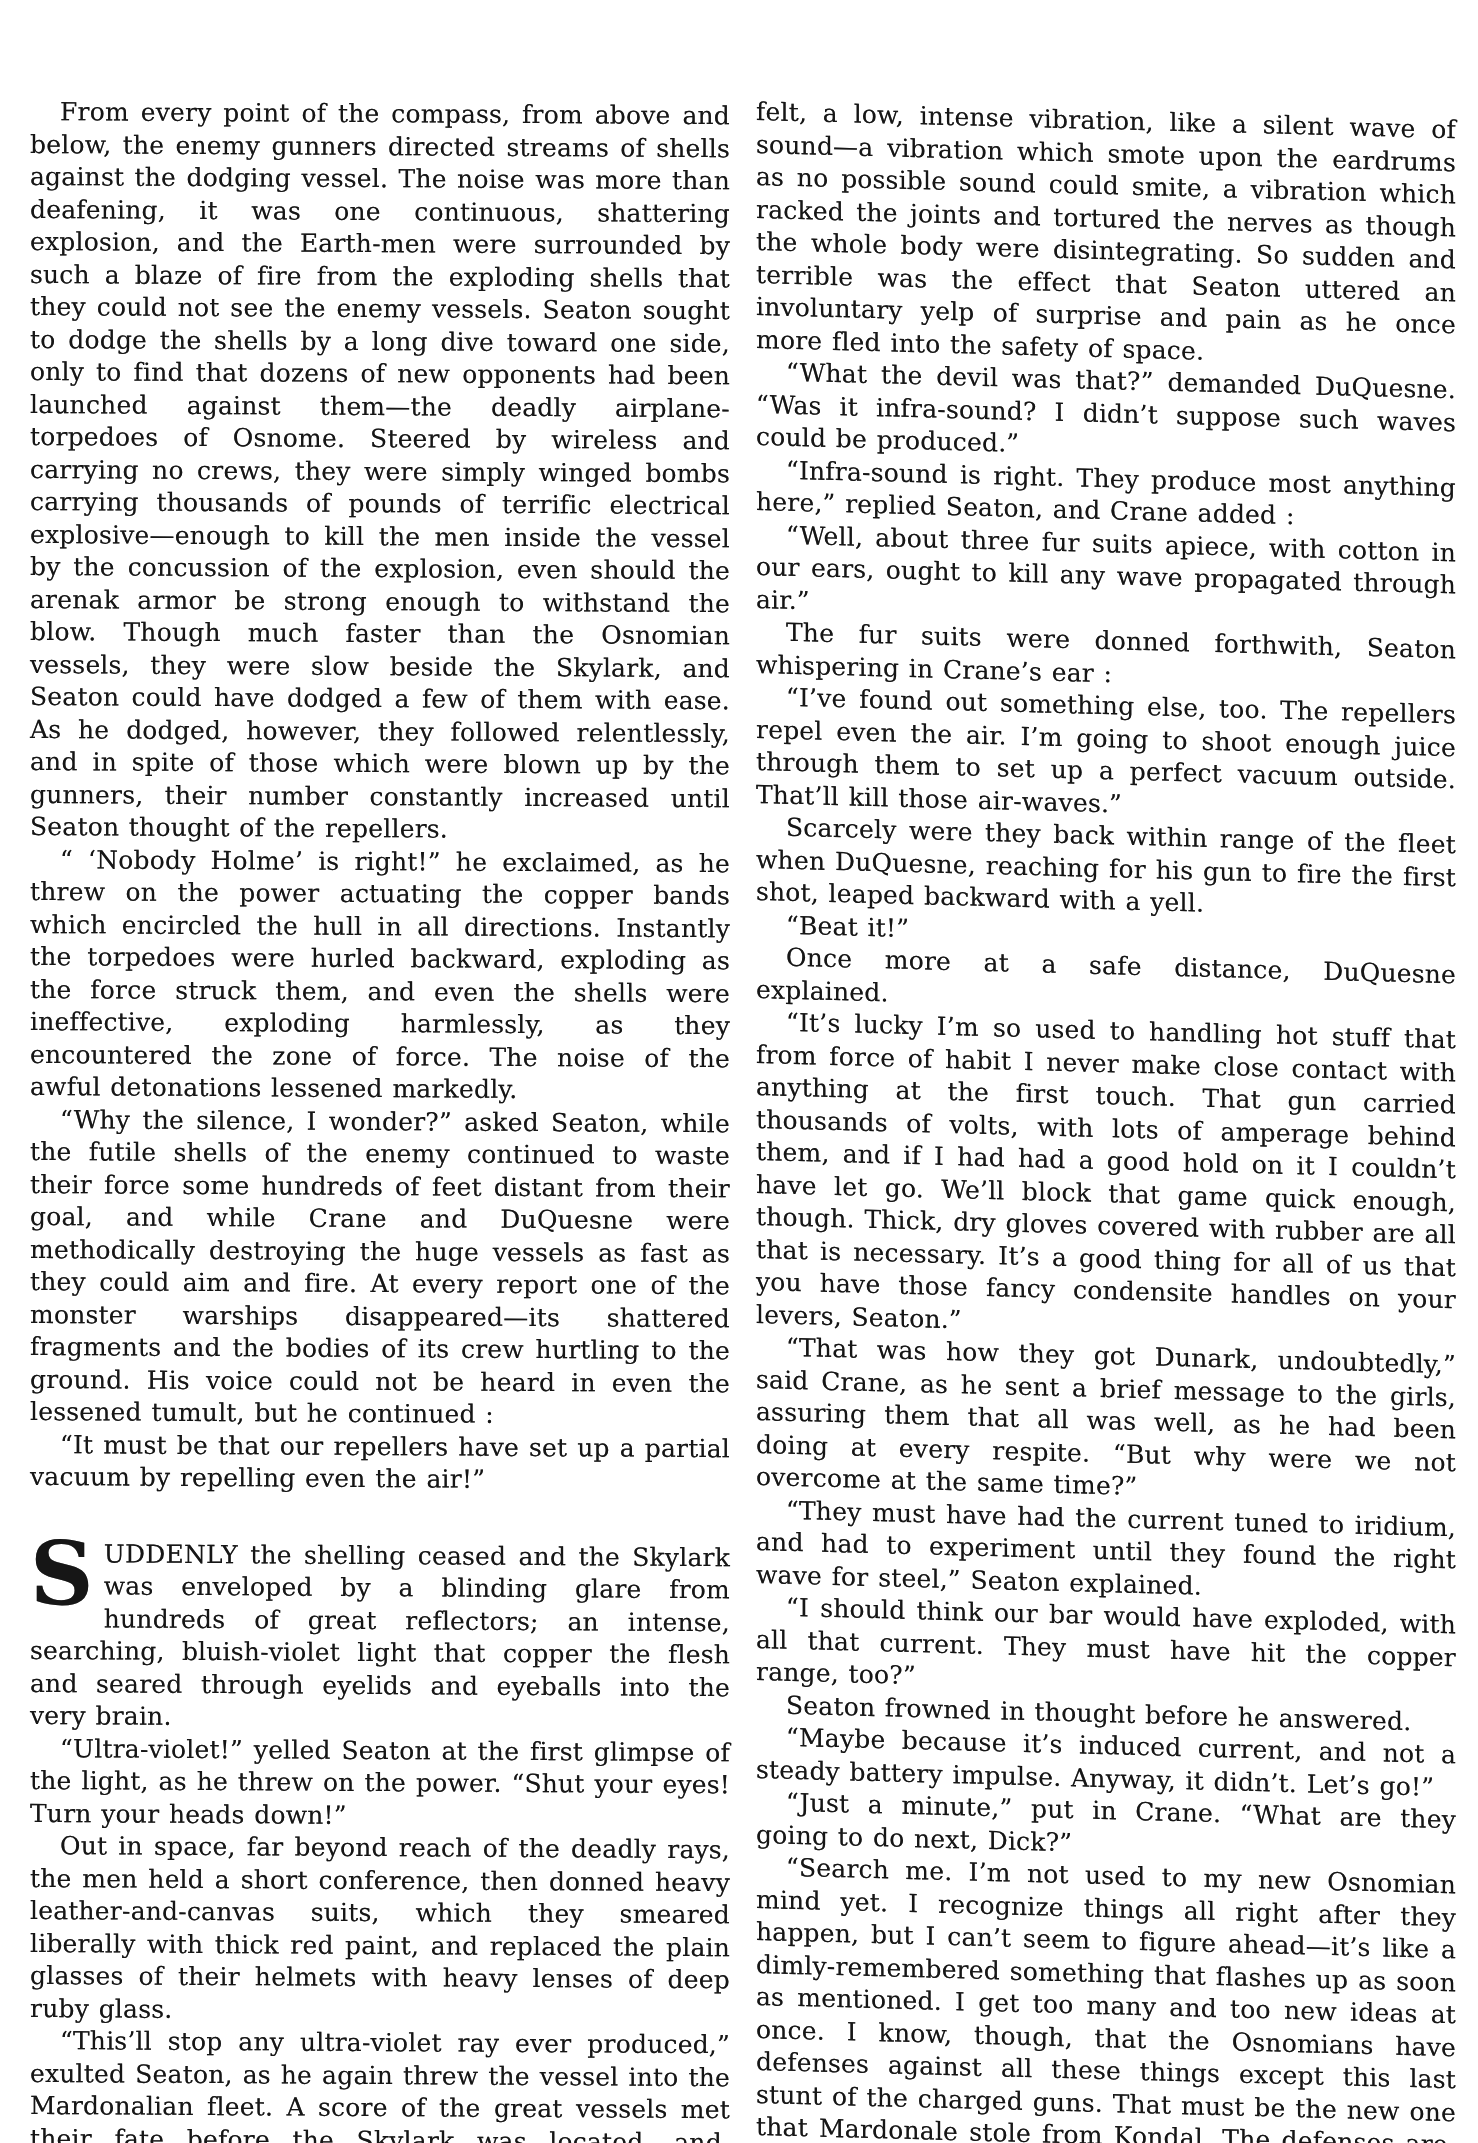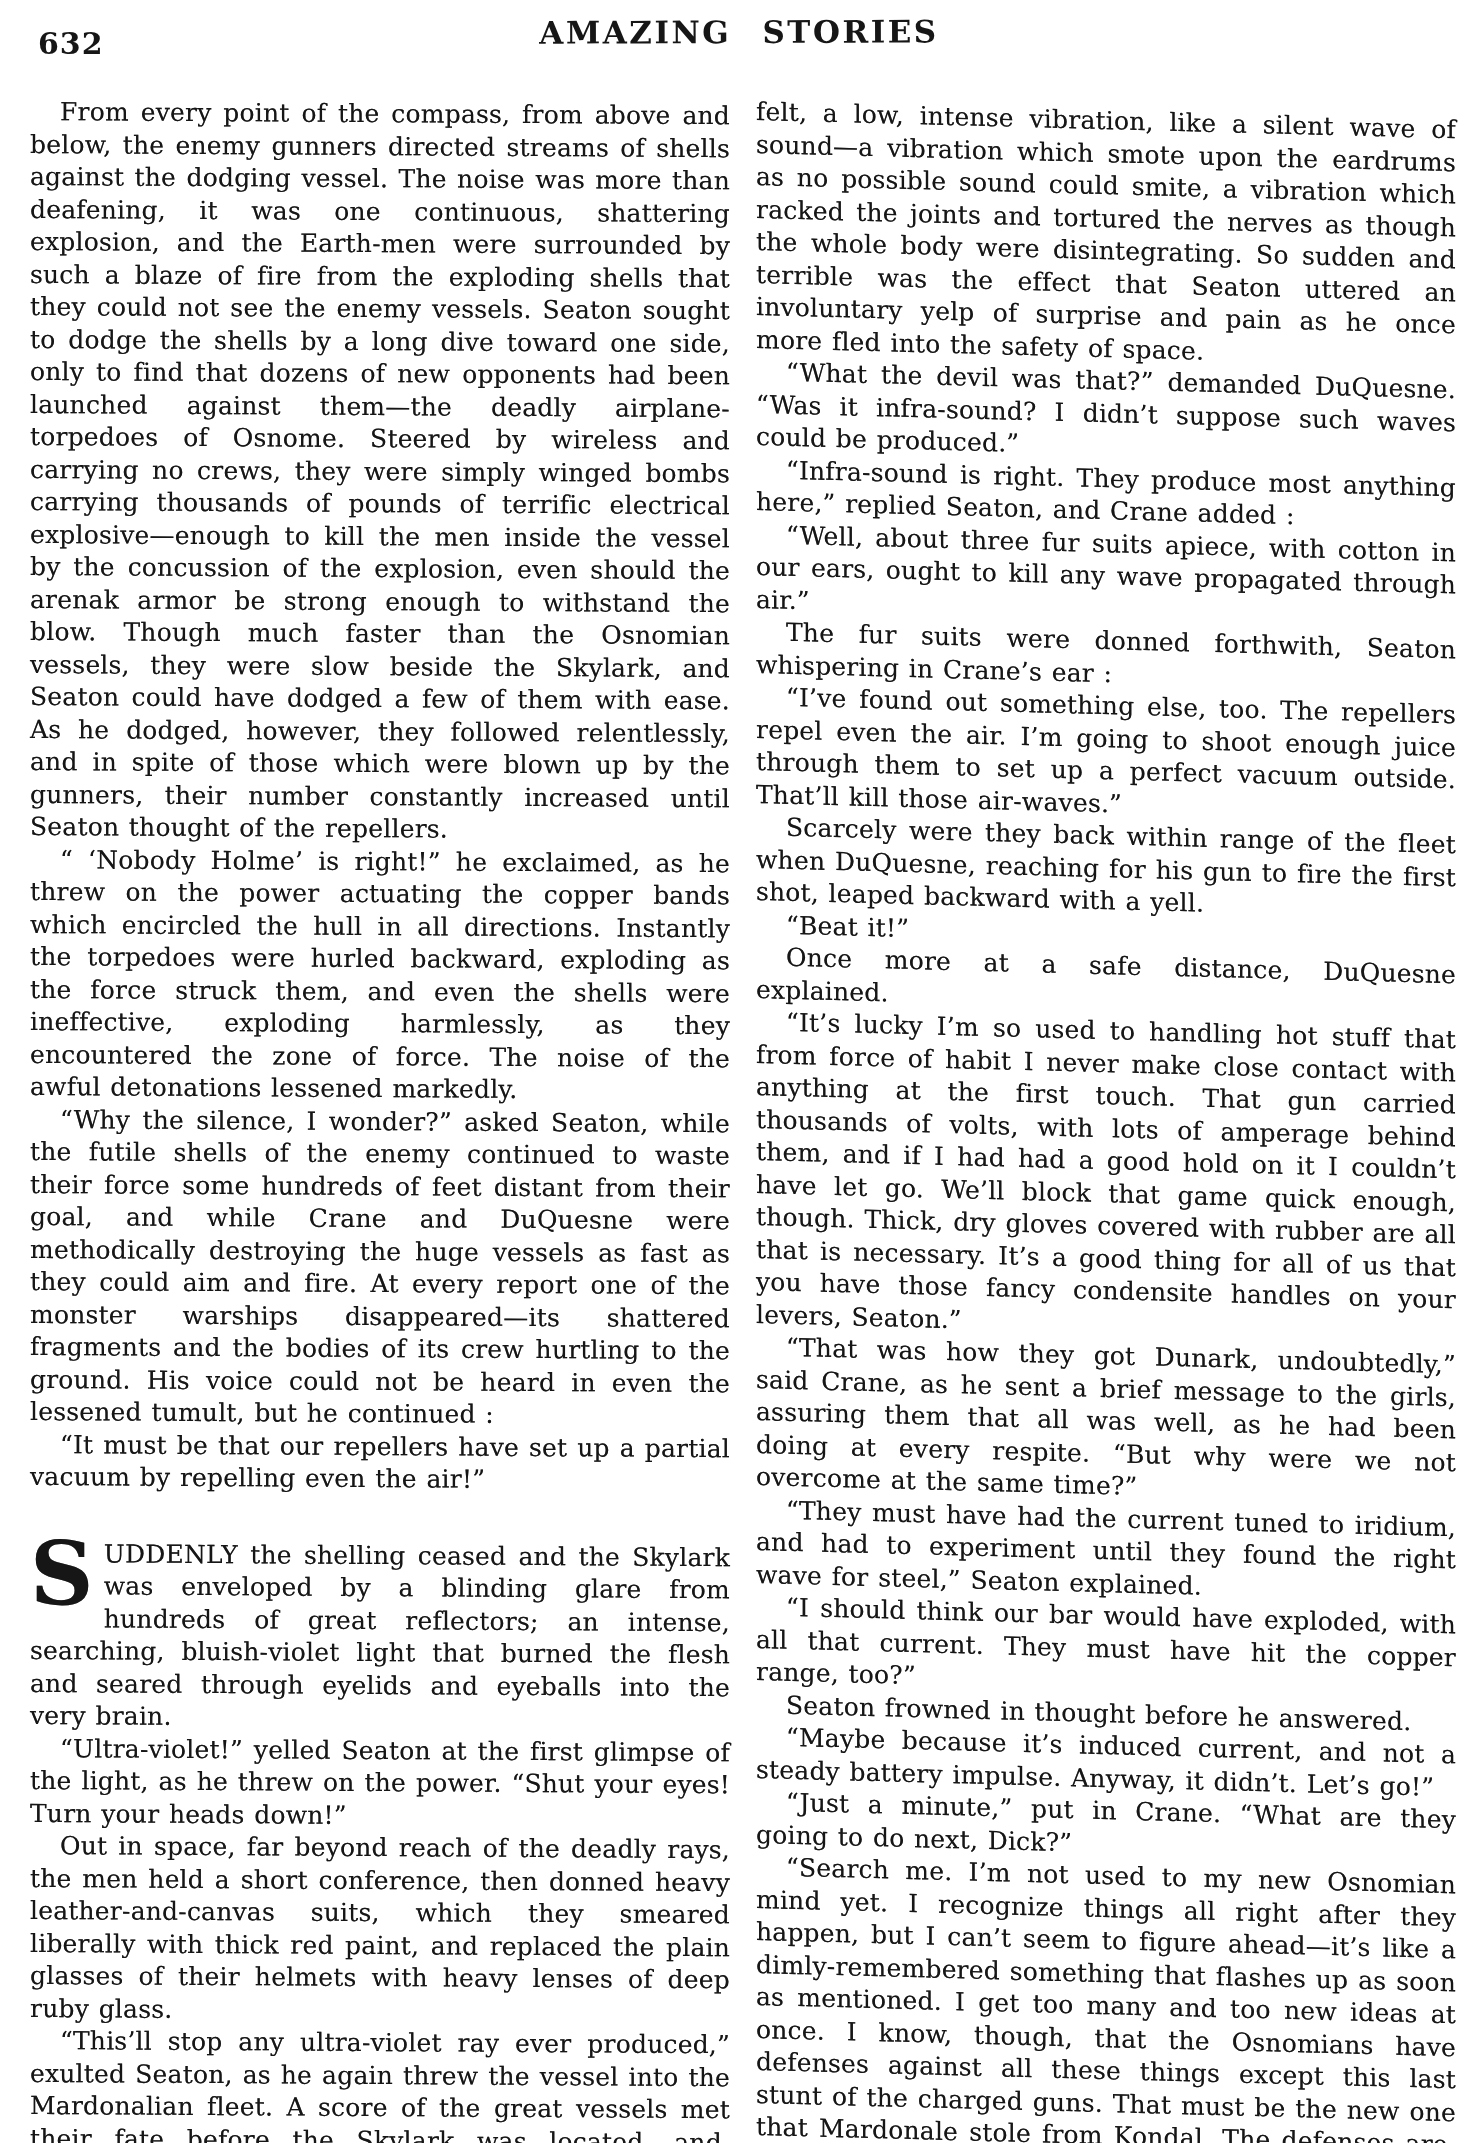--- a/index.html
+++ b/index.html
@@ -72,31 +72,27 @@
     font-size: 88px;
     line-height: 62px;
     font-weight: bold;
     padding: 4px 10px 0 0;
   }
 </style>
 </head>
 <body>
 
 <div class="page">
-  <div class="header">
-    <span class="page-number">632</span>
-    <h1 class="magazine-title">AMAZING STORIES</h1>
-  </div>
   <div class="columns">
     <div class="column column-left">
         <p class="para indent">From every point of the compass, from above and below, the enemy gunners directed streams of shells against the dodging vessel.  The noise was more than deafening, it was one continuous, shattering explosion, and the Earth-men were surrounded by such a blaze of fire from the exploding shells that they could not see the enemy vessels.  Seaton sought to dodge the shells by a long dive toward one side, only to find that dozens of new opponents had been launched against them—the deadly airplane-torpedoes of Osnome.  Steered by wireless and carrying no crews, they were simply winged bombs carrying thousands of pounds of terrific electrical explosive—enough to kill the men inside the vessel by the concussion of the explosion, even should the arenak armor be strong enough to withstand the blow.  Though much faster than the Osnomian vessels, they were slow beside the Skylark, and Seaton could have dodged a few of them with ease.  As he dodged, however, they followed relentlessly, and in spite of those which were blown up by the gunners, their number constantly increased until Seaton thought of the repellers.</p>
         <p class="para indent">“ ‘Nobody Holme’ is right!” he exclaimed, as he threw on the power actuating the copper bands which encircled the hull in all directions.  Instantly the torpedoes were hurled backward, exploding as the force struck them, and even the shells were ineffective, exploding harmlessly, as they encountered the zone of force.  The noise of the awful detonations lessened markedly.</p>
         <p class="para indent">“Why the silence, I wonder?” asked Seaton, while the futile shells of the enemy continued to waste their force some hundreds of feet distant from their goal, and while Crane and DuQuesne were methodically destroying the huge vessels as fast as they could aim and fire.  At every report one of the monster warships disappeared—its shattered fragments and the bodies of its crew hurtling to the ground.  His voice could not be heard in even the lessened tumult, but he continued :</p>
         <p class="para indent">“It must be that our repellers have set up a partial vacuum by repelling even the air!”</p>
-        <p class="para gap-before"><span class="dropcap">S</span><span>UDDENLY the shelling ceased and the Skylark was enveloped by a blinding glare from hundreds of great reflectors; an intense, searching, bluish-violet light that burned the flesh and seared through eyelids and eyeballs into the very brain.</span></p>
+        <p class="para gap-before"><span class="dropcap">S</span><span>UDDENLY the shelling ceased and the Skylark was enveloped by a blinding glare from hundreds of great reflectors; an intense, searching, bluish-violet light that copper the flesh and seared through eyelids and eyeballs into the very brain.</span></p>
         <p class="para indent">“Ultra-violet!” yelled Seaton at the first glimpse of the light, as he threw on the power.  “Shut your eyes! Turn your heads down!”</p>
         <p class="para indent">Out in space, far beyond reach of the deadly rays, the men held a short conference, then donned heavy leather-and-canvas suits, which they smeared liberally with thick red paint, and replaced the plain glasses of their helmets with heavy lenses of deep ruby glass.</p>
         <p class="para indent">“This’ll stop any ultra-violet ray ever produced,” exulted Seaton, as he again threw the vessel into the Mardonalian fleet.  A score of the great vessels met their fate before the Skylark was located, and, although the terrible rays were again focused upon the intruder in all their intensity, the carnage continued.</p>
       </div>
     <div class="column column-right">
         <p class="para">felt, a low, intense vibration, like a silent wave of sound—a vibration which smote upon the eardrums as no possible sound could smite, a vibration which racked the joints and tortured the nerves as though the whole body were disintegrating.  So sudden and terrible was the effect that Seaton uttered an involuntary yelp of surprise and pain as he once more fled into the safety of space.</p>
         <p class="para indent">“What the devil was that?” demanded DuQuesne. “Was it infra-sound?  I didn’t suppose such waves could be produced.”</p>
         <p class="para indent">“Infra-sound is right.  They produce most anything here,” replied Seaton, and Crane added :</p>
         <p class="para indent">“Well, about three fur suits apiece, with cotton in our ears, ought to kill any wave propagated through air.”</p>
         <p class="para indent">The fur suits were donned forthwith, Seaton whispering in Crane’s ear :</p>

